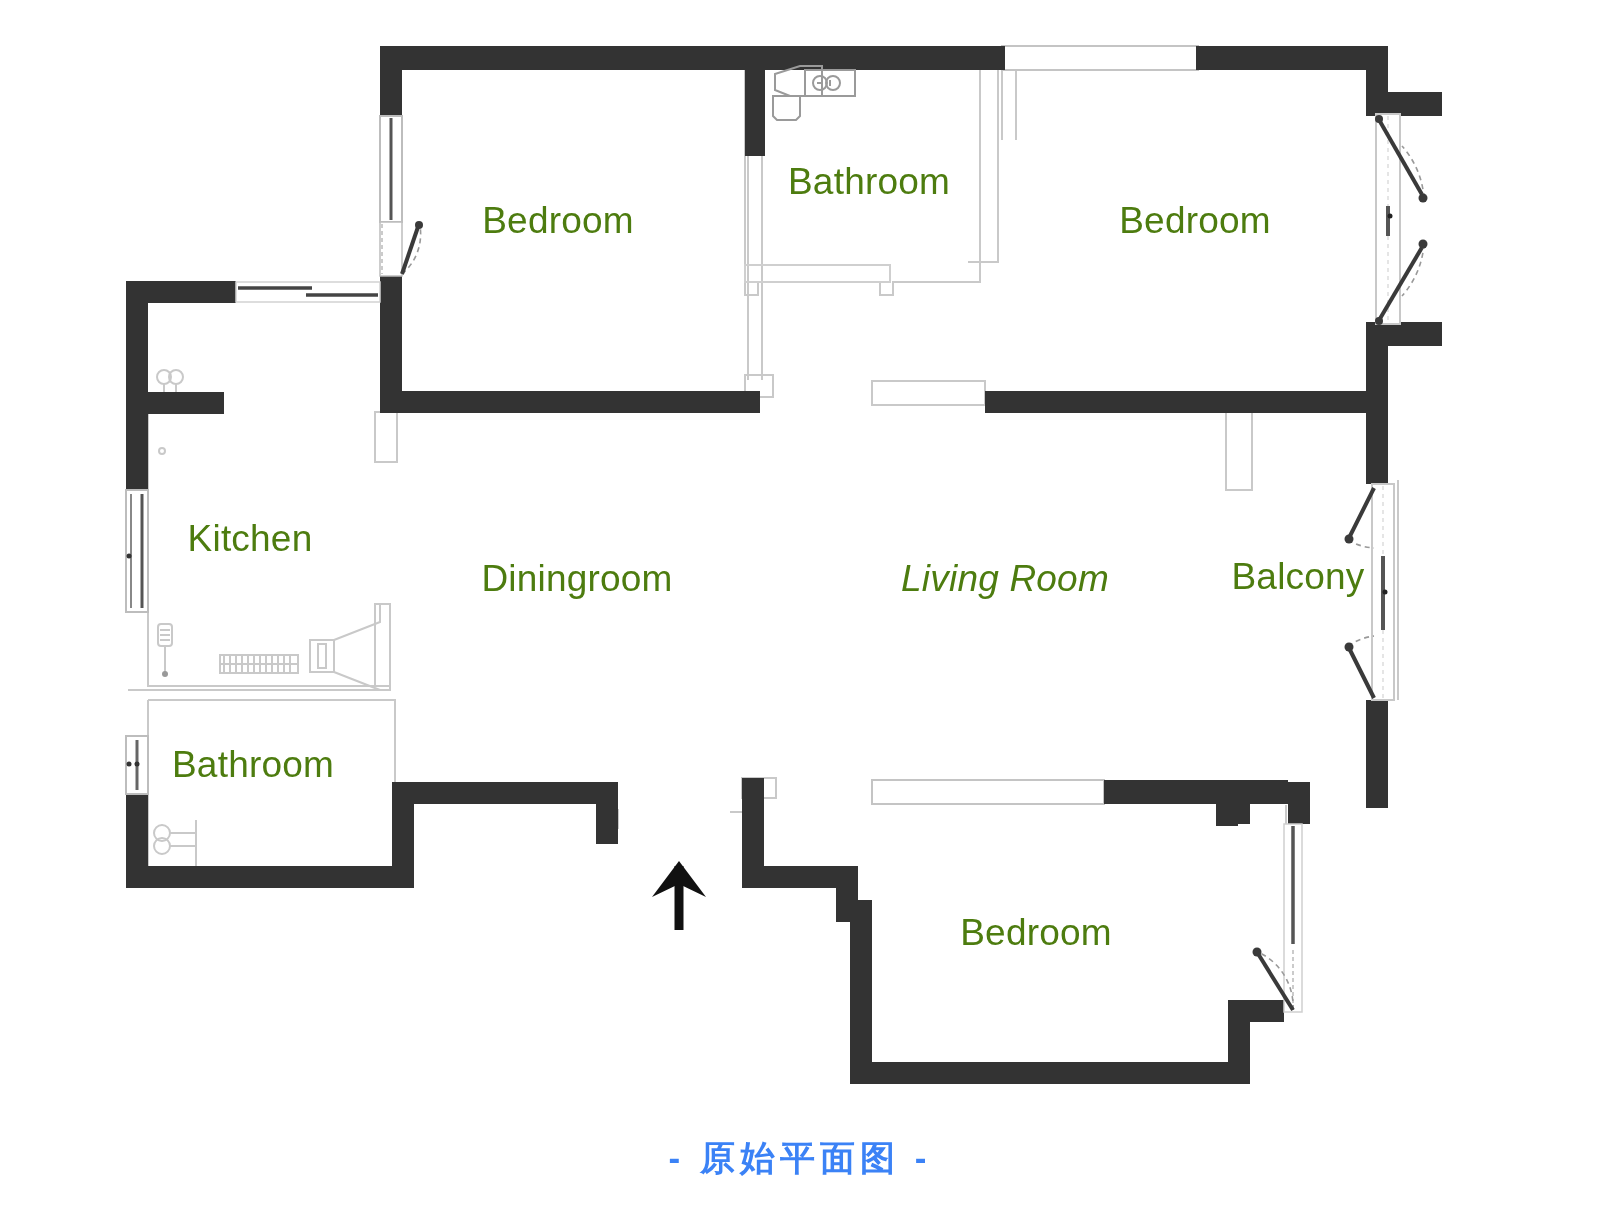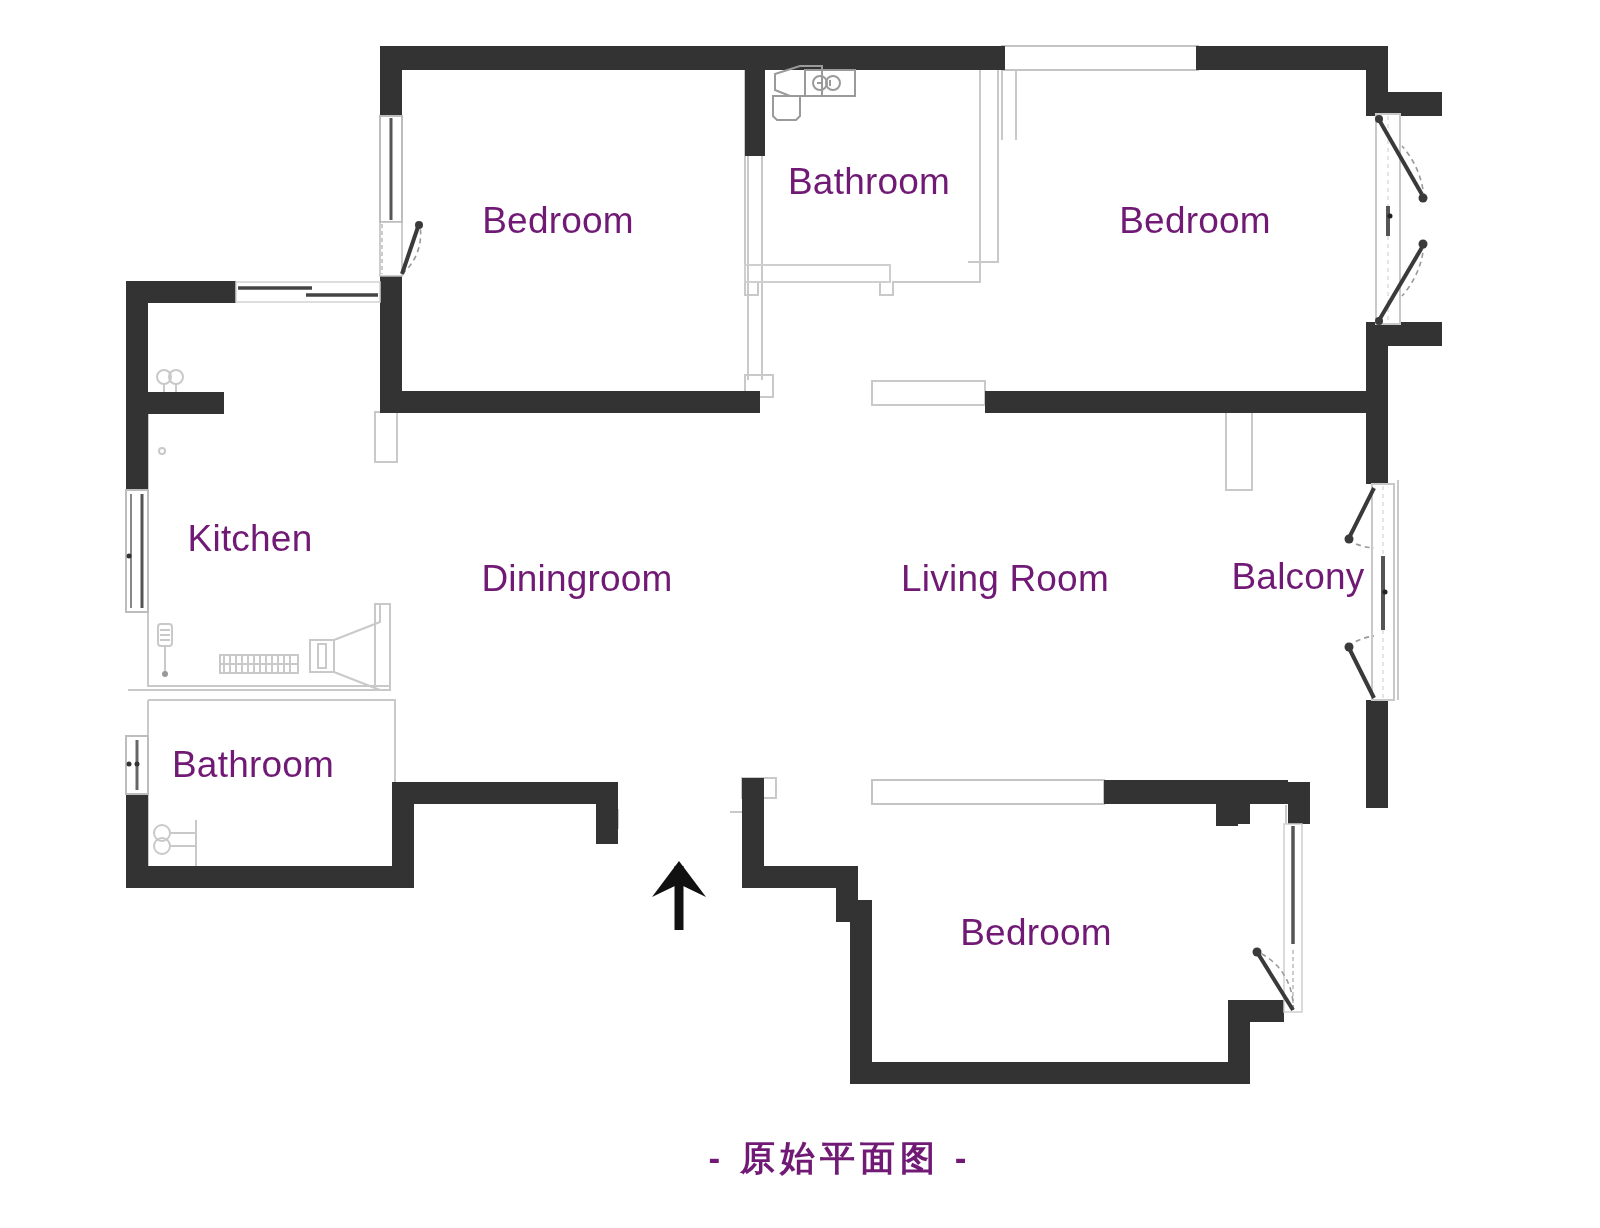--- a/index.html
+++ b/index.html
@@ -23,41 +23,40 @@
   #floorplan-svg {
     position: absolute;
     left: 0;
     top: 0;
     width: 1600px;
     height: 1228px;
     display: block;
   }
   .room-label {
     position: absolute;
-    color: #701a75;
+    color: #4d7c0f;
     font-family: "Liberation Sans", sans-serif;
     font-size: 37px;
     font-weight: 400;
     letter-spacing: 0.2px;
     white-space: nowrap;
     transform: translate(-50%, -50%);
     pointer-events: none;
   }
   #caption {
     position: absolute;
     left: 800px;
     top: 1158px;
     transform: translate(-50%, -50%);
-    color: #701a75;
+    color: #3b82f6;
     font-family: "Liberation Sans", sans-serif;
     font-size: 35px;
     font-weight: 700;
     letter-spacing: 5px;
     white-space: nowrap;
-    margin-left: 40px;
   }
 </style>
 </head>
 <body>
 
 <div id="plan-root">
 
   <svg id="floorplan-svg" viewBox="0 0 1600 1228">
 
     <g fill="none" stroke="#c9c9c9" stroke-width="2">
@@ -295,21 +294,21 @@
   <div class="room-label" style="left:558px; top:221px;">Bedroom</div>
 
   <div class="room-label" style="left:869px; top:182px;">Bathroom</div>
 
   <div class="room-label" style="left:1195px; top:221px;">Bedroom</div>
 
   <div class="room-label" style="left:250px; top:539px;">Kitchen</div>
 
   <div class="room-label" style="left:557px; top:579px;margin-left:20px;">Diningroom</div>
 
-  <div class="room-label" style="left:1005px; top:579px;">Living Room</div>
+  <div class="room-label" style="left:1005px; top:579px;font-style:italic;">Living Room</div>
 
   <div class="room-label" style="left:1298px; top:577px;text-align:right;">Balcony</div>
 
   <div class="room-label" style="left:253px; top:765px;">Bathroom</div>
 
   <div class="room-label" style="left:1036px; top:933px;">Bedroom</div>
 
   <div id="caption">- 原始平面图 -</div>
 
 </div>

